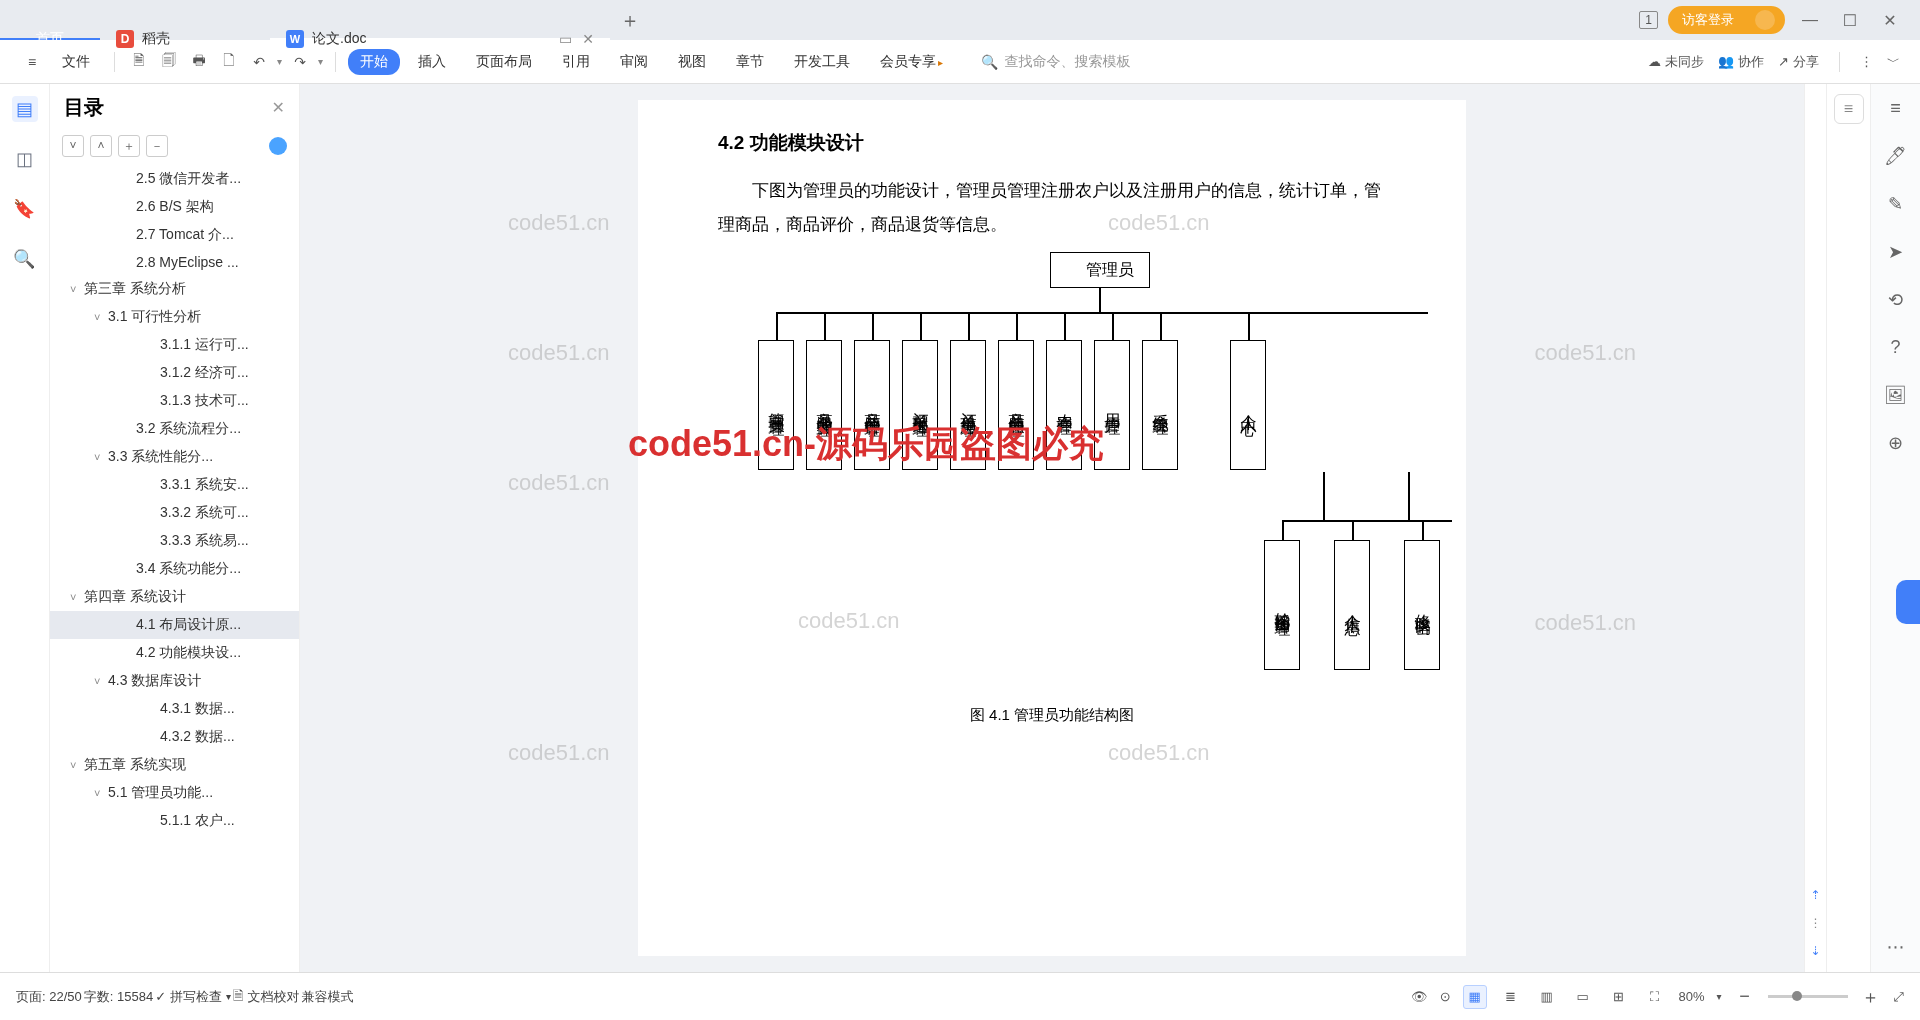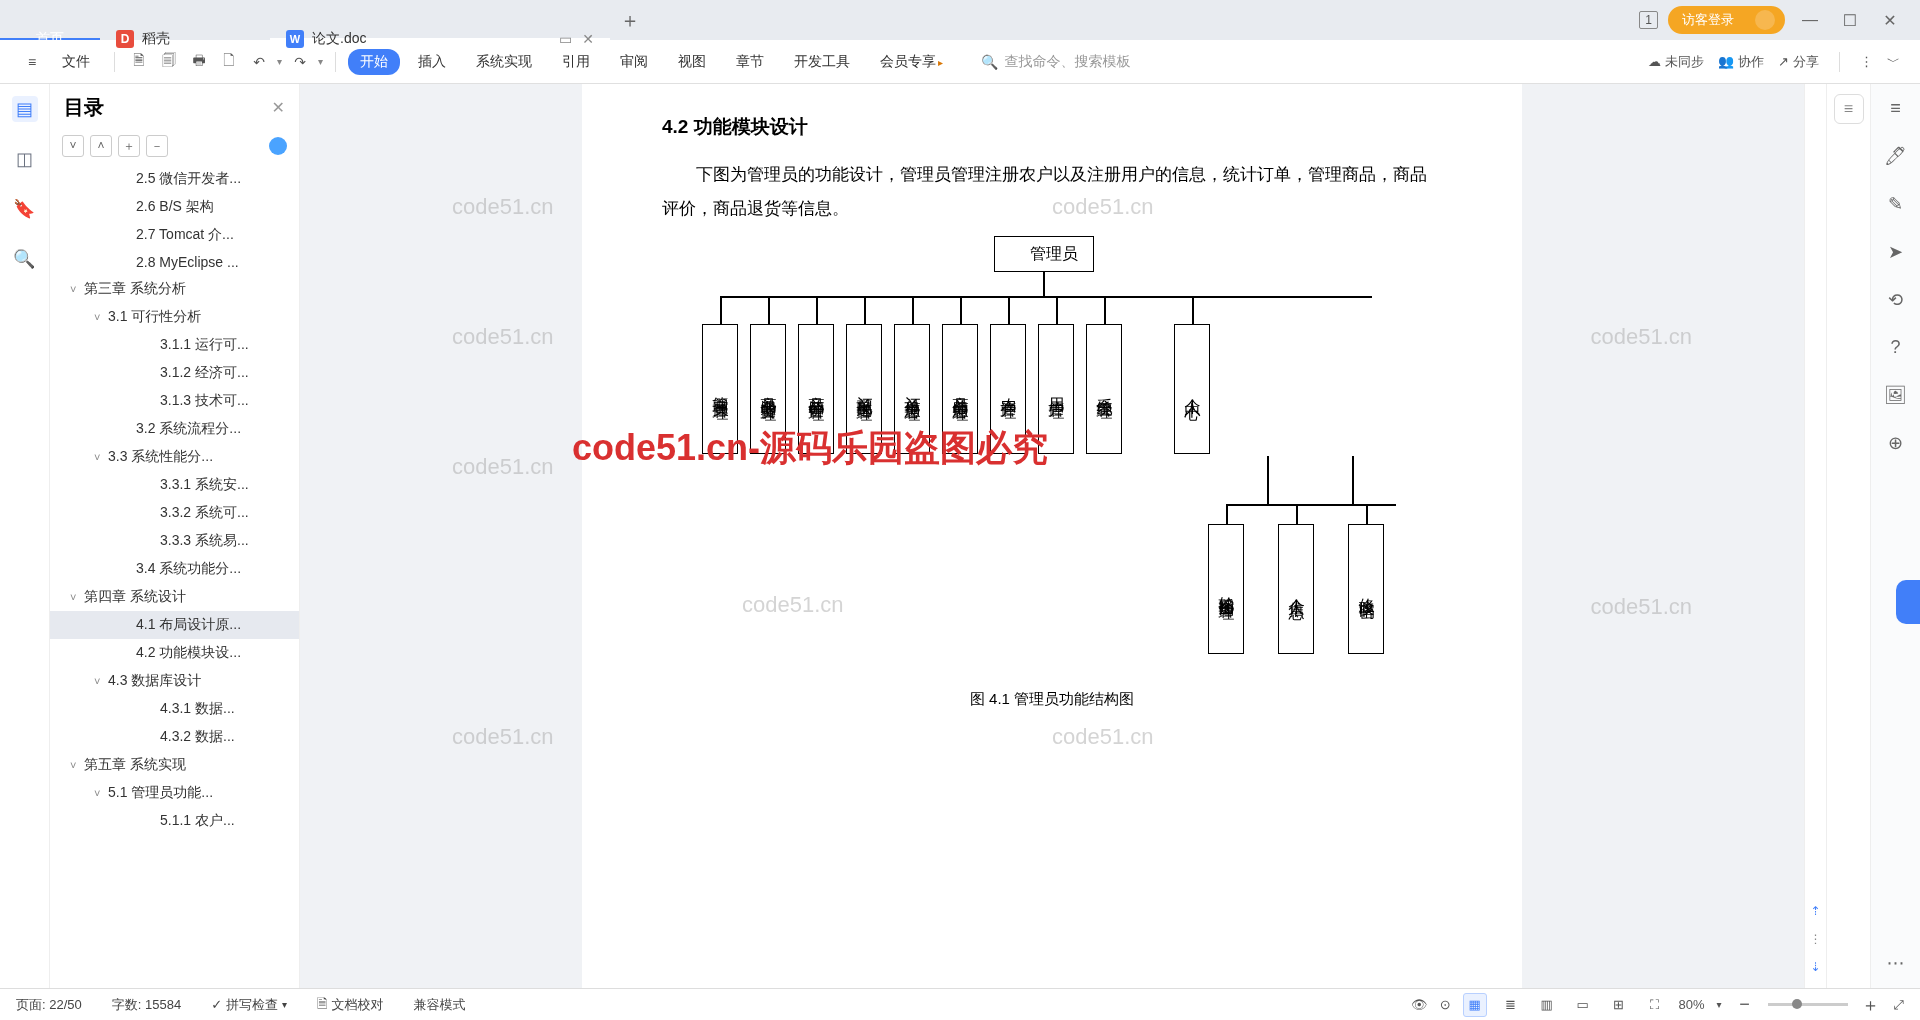--- a/index.html
+++ b/index.html
@@ -54,21 +54,21 @@
 .tree-item { padding: 5px 8px 5px 8px; white-space: nowrap; overflow: hidden; text-overflow: ellipsis; cursor: pointer; }
 .tree-item.active { background: #e6e9ef; }
 .tree-item.l1 { padding-left: 20px; }
 .tree-item.l2 { padding-left: 44px; }
 .tree-item.l3 { padding-left: 72px; }
 .tree-item.l4 { padding-left: 96px; }
 .chev { display: inline-block; width: 14px; color: #888; font-size: 11px; }
 
 
 .docwrap { flex: 1; background: #f0f2f5; display: flex; justify-content: center; overflow: hidden; position: relative; }
-.page { width: 940px; background: #fff; margin: 0; padding: 30px 80px; position: relative; font-family: SimSun, serif; }
+.page { width: 828px; background: #fff; margin: 16px; padding: 30px 80px; position: relative; font-family: SimSun, serif; }
 .h42 { font-weight: bold; font-size: 19px; margin-bottom: 18px; }
 .para { font-size: 17px; line-height: 2; text-indent: 2em; color: #000; }
 .fig-caption { text-align: center; font-size: 15px; margin: 14px 0 18px; }
 
 
 .orgchart { position: relative; height: 440px; margin-top: 10px; }
 .node { position: absolute; border: 1.5px solid #000; background: #fff; display: flex; align-items: center; justify-content: center; font-size: 16px; padding-left: 20px; }
 .vnode { writing-mode: vertical-rl; text-orientation: upright; padding: 10px 4px; letter-spacing: 2px; }
 .line { position: absolute; background: #000; }
 
@@ -79,21 +79,21 @@
 .rrail { width: 44px; background: #fff; border-left: 1px solid #eee; display: flex; flex-direction: column; align-items: center; padding-top: 10px; gap: 22px; }
 .rrail .rbtn { width: 30px; height: 30px; border: 1px solid #ddd; border-radius: 6px; display: flex; align-items: center; justify-content: center; color: #888; }
 .rrail2 { width: 50px; background: #fafbfc; border-left: 1px solid #eee; display: flex; flex-direction: column; align-items: center; padding-top: 14px; gap: 26px; color: #666; }
 .rrail2 .ri { font-size: 18px; }
 
 .scroll-affordance { width: 22px; background: #fff; border-left: 1px solid #eee; display: flex; flex-direction: column; align-items: center; justify-content: flex-end; gap: 14px; padding-bottom: 14px; color: #888; font-size: 12px; }
 
 .blue-tab { position: absolute; right: 0; top: 580px; width: 24px; height: 44px; background: #417ff9; border-radius: 10px 0 0 10px; }
 
 
-.statusbar { height: 32px; border-top: 1px solid #ddd; background: #fff; display: flex; align-items: center; padding: 0 16px; font-size: 13px; color: #444; gap: 30px; }
+.statusbar { height: 48px; border-top: 1px solid #ddd; background: #fff; display: flex; align-items: center; padding: 0 16px; font-size: 13px; color: #444; gap: 2px; }
 .sb-item { display: flex; align-items: center; gap: 4px; }
 .sb-right { margin-left: auto; display: flex; align-items: center; gap: 12px; color: #555; }
 .view-btn { width: 24px; height: 24px; display: flex; align-items: center; justify-content: center; border: 1px solid transparent; border-radius: 3px; }
 .view-btn.act { background: #eaf1ff; border-color: #b8d0ff; color: #417ff9; }
 .zoom-btn { width: 22px; height: 22px; display: flex; align-items: center; justify-content: center; font-size: 18px; }
 </style>
 </head>
 <body>
 
 <div class="titlebar">
@@ -131,21 +131,21 @@
   <span class="tool-icon">🗐</span>
   <span class="tool-icon">🖶</span>
   <span class="tool-icon">🗋</span>
   <span class="tool-icon">↶</span>
   <span style="font-size:10px;color:#888">▾</span>
   <span class="tool-icon">↷</span>
   <span style="font-size:10px;color:#888">▾</span>
   <span class="menu-sep"></span>
   <span class="menu-item start">开始</span>
   <span class="menu-item">插入</span>
-  <span class="menu-item">系统实现</span>
+  <span class="menu-item">页面布局</span>
   <span class="menu-item">引用</span>
   <span class="menu-item">审阅</span>
   <span class="menu-item">视图</span>
   <span class="menu-item">章节</span>
   <span class="menu-item">开发工具</span>
   <span class="menu-item vip">
     <span>会员专享</span><span class="vip-arrow">▸</span>
   </span>
   <div class="search-box">
     <span>🔍</span>
@@ -269,21 +269,21 @@
 
       <div class="wm" style="left:-130px;top:110px">code51.cn</div>
       <div class="wm" style="left:-130px;top:240px">code51.cn</div>
       <div class="wm" style="left:-130px;top:370px">code51.cn</div>
       <div class="wm" style="left:-130px;top:640px">code51.cn</div>
       <div class="wm" style="left:160px;top:508px">code51.cn</div>
       <div class="wm" style="left:470px;top:110px">code51.cn</div>
       <div class="wm" style="left:470px;top:640px">code51.cn</div>
       <div class="wm" style="right:-170px;top:240px">code51.cn</div>
       <div class="wm" style="right:-170px;top:510px">code51.cn</div>
-      <div class="wm-red" style="left:-10px;top:340px">code51.cn-源码乐园盗图必究</div>
+      <div class="wm-red" style="left:-10px;top:320px">code51.cn-源码乐园盗图必究</div>
     </div>
   </div>
 
   <div class="scroll-affordance">
     <span style="color:#417ff9">⇡</span>
     <span>⋮</span>
     <span style="color:#417ff9">⇣</span>
   </div>
 
   <div class="rrail">

